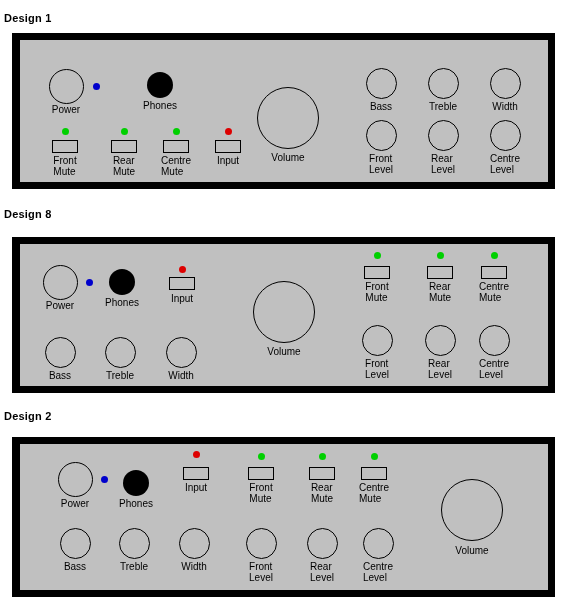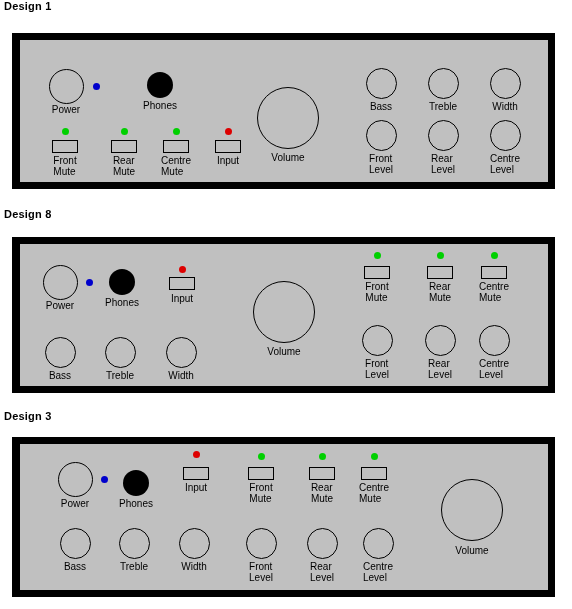--- a/index.html
+++ b/index.html
@@ -75,21 +75,21 @@
     color: #000000;
     text-align: left;
     white-space: nowrap;
     transform: translateX(-50%);
   }
 </style>
 </head>
 <body style="background: rgb(255, 255, 255);">
 
 <div id="root">
-    <div class="design-title" style="top: 0;">Design 1</div>
+    <div class="design-title" style="top: 12px;">Design 1</div>
     <div class="panel" style="left: 12px; top: 33px; width: 543px; height: 156px; background: rgb(0, 0, 0);">
       <div class="faceplate" style="left: 8px; top: 7px; width: 528px; height: 142px; background: rgb(192, 192, 192);"></div>
     </div>
     <div class="ctl knob" style="left: 48.5px; top: 68.5px; width: 35px; height: 35px; border-color: rgb(0, 0, 0); background: rgb(192, 192, 192);"></div>
     <div class="label" style="left: 66px; top: 104px;">Power</div>
     <div class="ctl led" style="left: 92.5px; top: 82.5px; width: 7px; height: 7px; background: rgb(0, 0, 204);"></div>
     <div class="ctl jack" style="left: 147px; top: 72px; width: 26px; height: 26px; background: rgb(0, 0, 0);"></div>
     <div class="label" style="left: 160px; top: 100px;">Phones</div>
     <div class="ctl knob" style="left: 257px; top: 87px; width: 62px; height: 62px; border-color: rgb(0, 0, 0); background: rgb(192, 192, 192);"></div>
     <div class="label" style="left: 288px; top: 152px;">Volume</div>
@@ -145,21 +145,21 @@
     <div class="ctl knob" style="left: 104.5px; top: 336.5px; width: 31px; height: 31px; border-color: rgb(0, 0, 0); background: rgb(192, 192, 192);"></div>
     <div class="label" style="left: 120px; top: 370px;">Treble</div>
     <div class="ctl knob" style="left: 165.5px; top: 336.5px; width: 31px; height: 31px; border-color: rgb(0, 0, 0); background: rgb(192, 192, 192);"></div>
     <div class="label" style="left: 181px; top: 370px;">Width</div>
     <div class="ctl knob" style="left: 361.5px; top: 324.5px; width: 31px; height: 31px; border-color: rgb(0, 0, 0); background: rgb(192, 192, 192);"></div>
     <div class="label" style="left: 377px; top: 358px;">Front<br>Level</div>
     <div class="ctl knob" style="left: 424.5px; top: 324.5px; width: 31px; height: 31px; border-color: rgb(0, 0, 0); background: rgb(192, 192, 192);"></div>
     <div class="label" style="left: 440px; top: 358px;">Rear<br>Level</div>
     <div class="ctl knob" style="left: 478.5px; top: 324.5px; width: 31px; height: 31px; border-color: rgb(0, 0, 0); background: rgb(192, 192, 192);"></div>
     <div class="label" style="left: 494px; top: 358px;">Centre<br>Level</div>
-    <div class="design-title" style="top: 410px;">Design 3</div>
+    <div class="design-title" style="top: 410px;">Design 2</div>
     <div class="panel" style="left: 12px; top: 437px; width: 543px; height: 160px; background: rgb(0, 0, 0);">
       <div class="faceplate" style="left: 8px; top: 7px; width: 528px; height: 146px; background: rgb(192, 192, 192);"></div>
     </div>
     <div class="ctl knob" style="left: 57.5px; top: 461.5px; width: 35px; height: 35px; border-color: rgb(0, 0, 0); background: rgb(192, 192, 192);"></div>
     <div class="label" style="left: 75px; top: 498px;">Power</div>
     <div class="ctl led" style="left: 100.5px; top: 475.5px; width: 7px; height: 7px; background: rgb(0, 0, 204);"></div>
     <div class="ctl jack" style="left: 123px; top: 470px; width: 26px; height: 26px; background: rgb(0, 0, 0);"></div>
     <div class="label" style="left: 136px; top: 498px;">Phones</div>
     <div class="ctl led" style="left: 192.5px; top: 450.5px; width: 7px; height: 7px; background: rgb(221, 0, 0);"></div>
     <div class="ctl button-rect" style="left: 183px; top: 466.5px; width: 26px; height: 13px; border-color: rgb(0, 0, 0); background: rgb(192, 192, 192);"></div>

